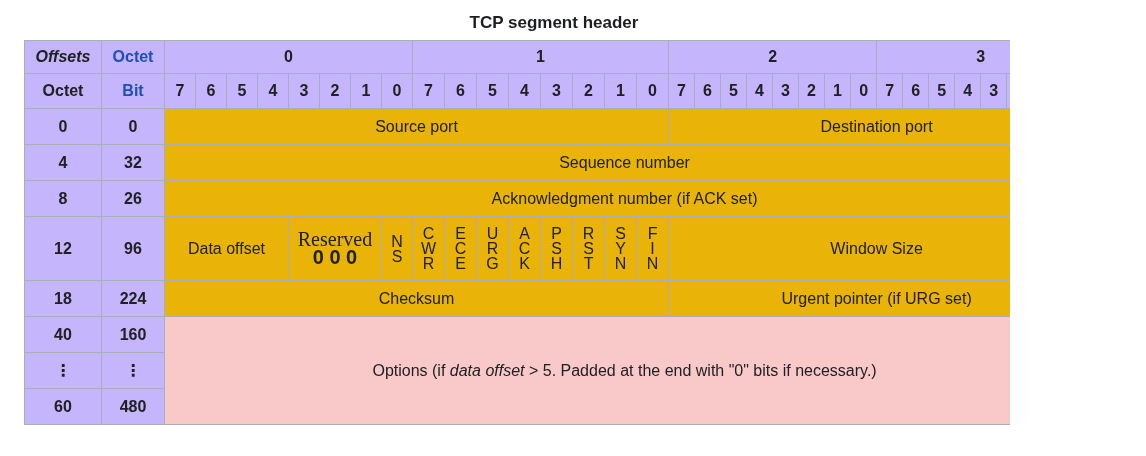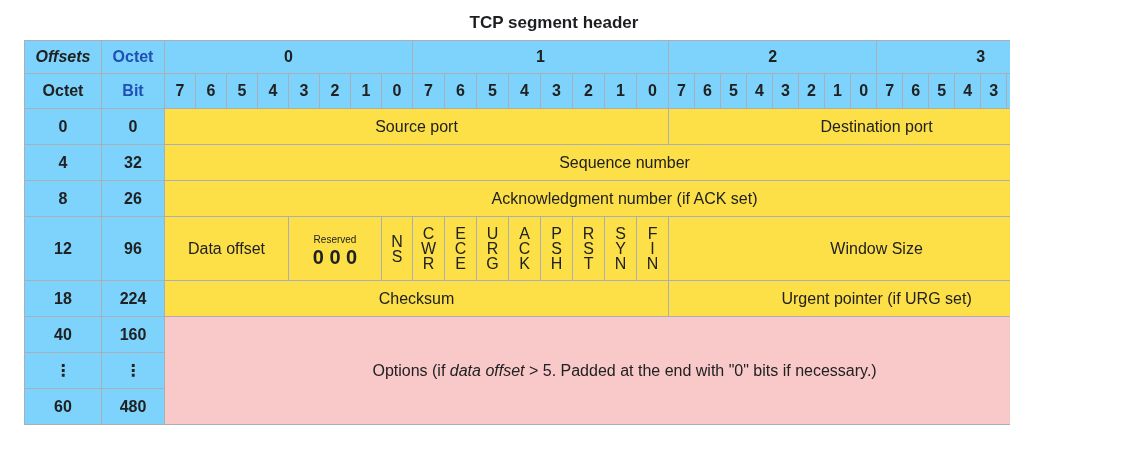--- a/index.html
+++ b/index.html
@@ -31,33 +31,33 @@
   }
   table.tcp td {
     border: 1px solid #a9afb7;
     text-align: center;
     vertical-align: middle;
     padding: 0 2px;
     font-size: 16px;
     color: #202122;
     overflow: hidden;
   }
-  .hdr  { background: #7dd3fc; font-weight: bold; }
-  .cell { background: #fde047; font-weight: normal; }
+  .hdr  { background: #c4b5fd; font-weight: bold; }
+  .cell { background: #eab308; font-weight: normal; }
   .pink { background: #f9c9c9; }
   .offsets-label { font-style: italic; font-weight: bold; }
   .bluelink { color: #2050b3; font-weight: bold; text-decoration: none; cursor: pointer; }
   .bitnum { font-size: 16px; }
   .flag {
     font-size: 14px;
     line-height: 15px;
     white-space: pre-line;
     padding: 0;
   }
-  .reserved-label { display: block; font-size: 10px; line-height: 17px; }
+  .reserved-label { display: block; font-size: 20px; line-height: 17px; font-family: Liberation Serif, serif; }
   .reserved-value { display: block; font-size: 20px; font-weight: bold; line-height: 19px; }
   .italic { font-style: italic; }
   .dots { font-size: 15px; font-weight: bold; }
   .watermark {
     position: absolute;
     right: 8px;
     bottom: 4px;
     font-size: 15px;
     color: #c7c7c7;
   }

